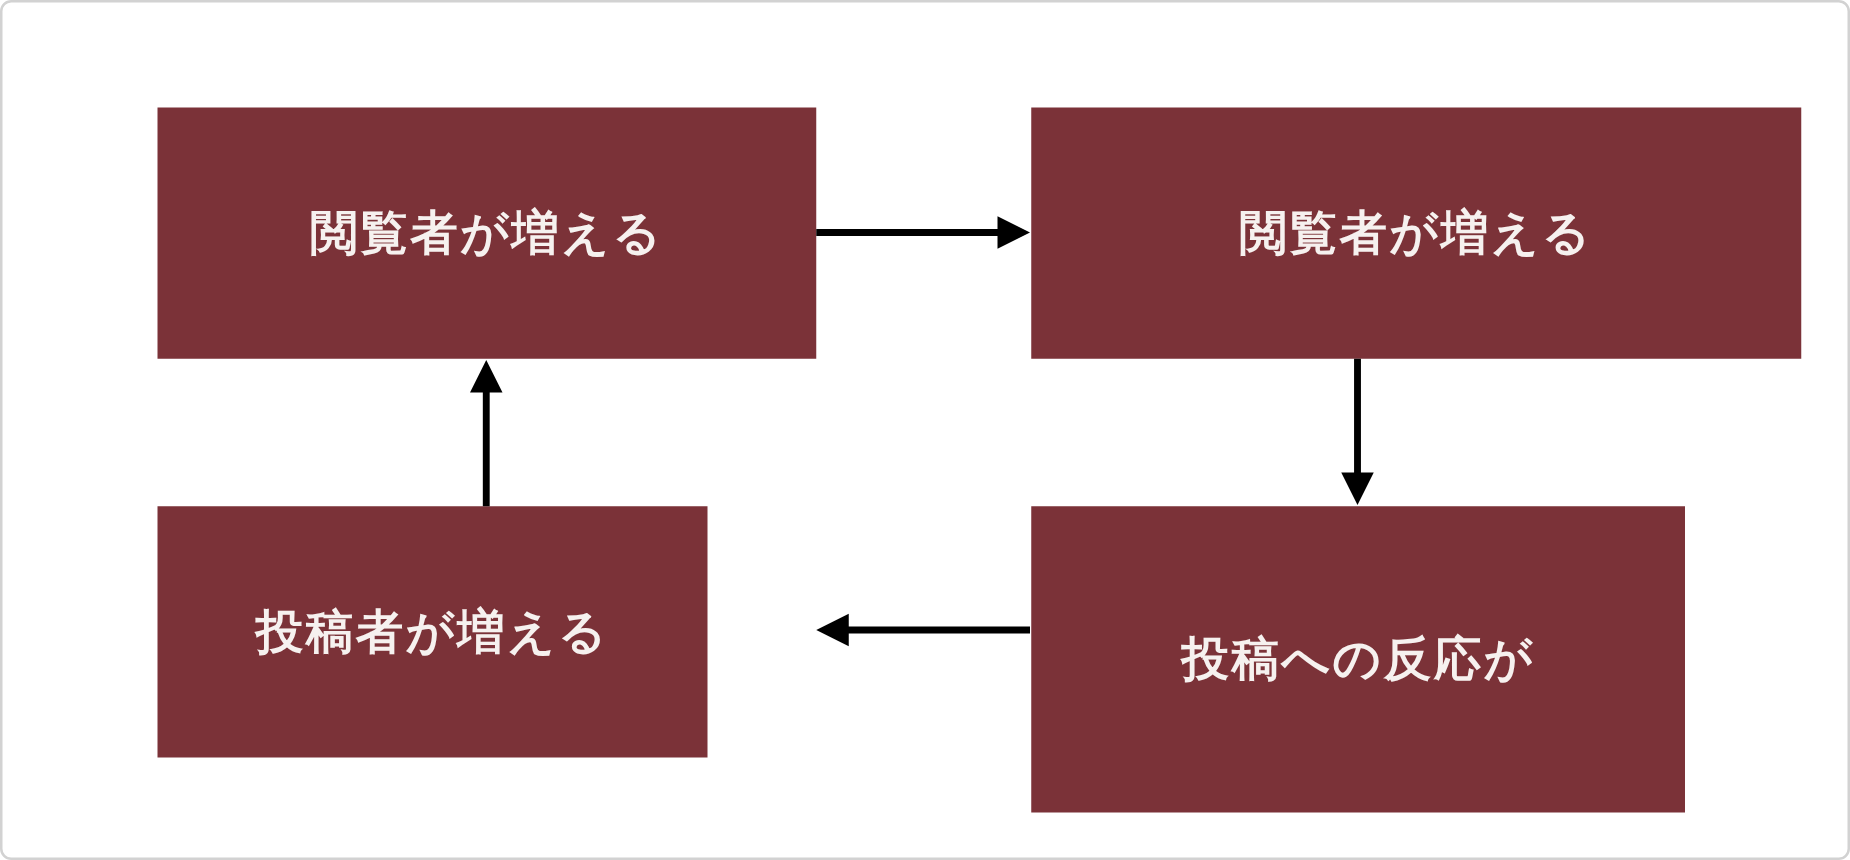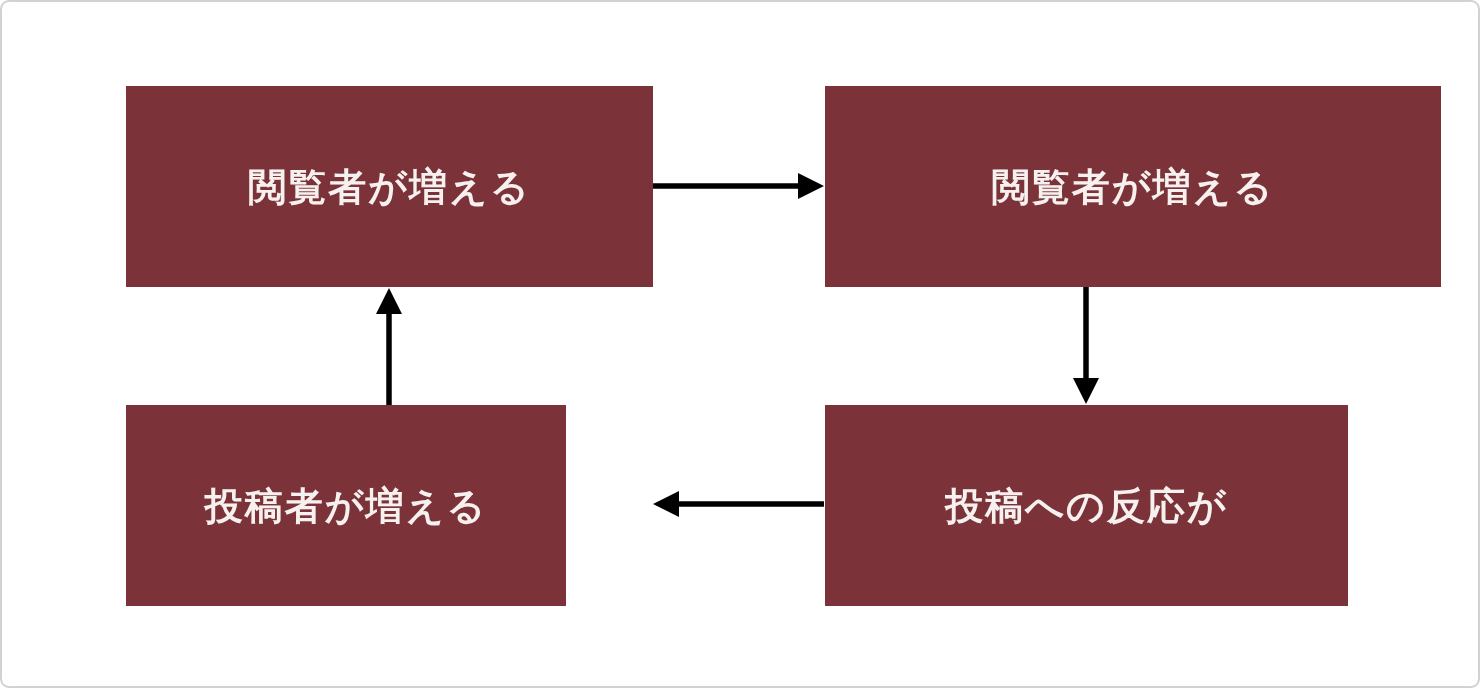--- a/index.html
+++ b/index.html
@@ -29,21 +29,21 @@
     background:var(--node-fill);
     display:flex;
     flex-direction:column;
     align-items:center;
     justify-content:center;
     text-align:center;
   }
   .node-tl{left:124px;top:84px;width:527px;height:201px;}
   .node-tr{left:823px;top:84px;width:616px;height:201px;}
   .node-bl{left:124px;top:403px;width:440px;height:201px;}
-  .node-br{left:823px;top:403px;width:523px;height:201px;}
+  .node-br{left:823px;top:403px;width:523px;height:245px;}
   .node-line{
     color:var(--node-text);
     font-size:38px;
     font-weight:700;
     line-height:64px;
     letter-spacing:2px;
     white-space:nowrap;
   }
   svg.arrows{
     position:absolute;inset:0;

